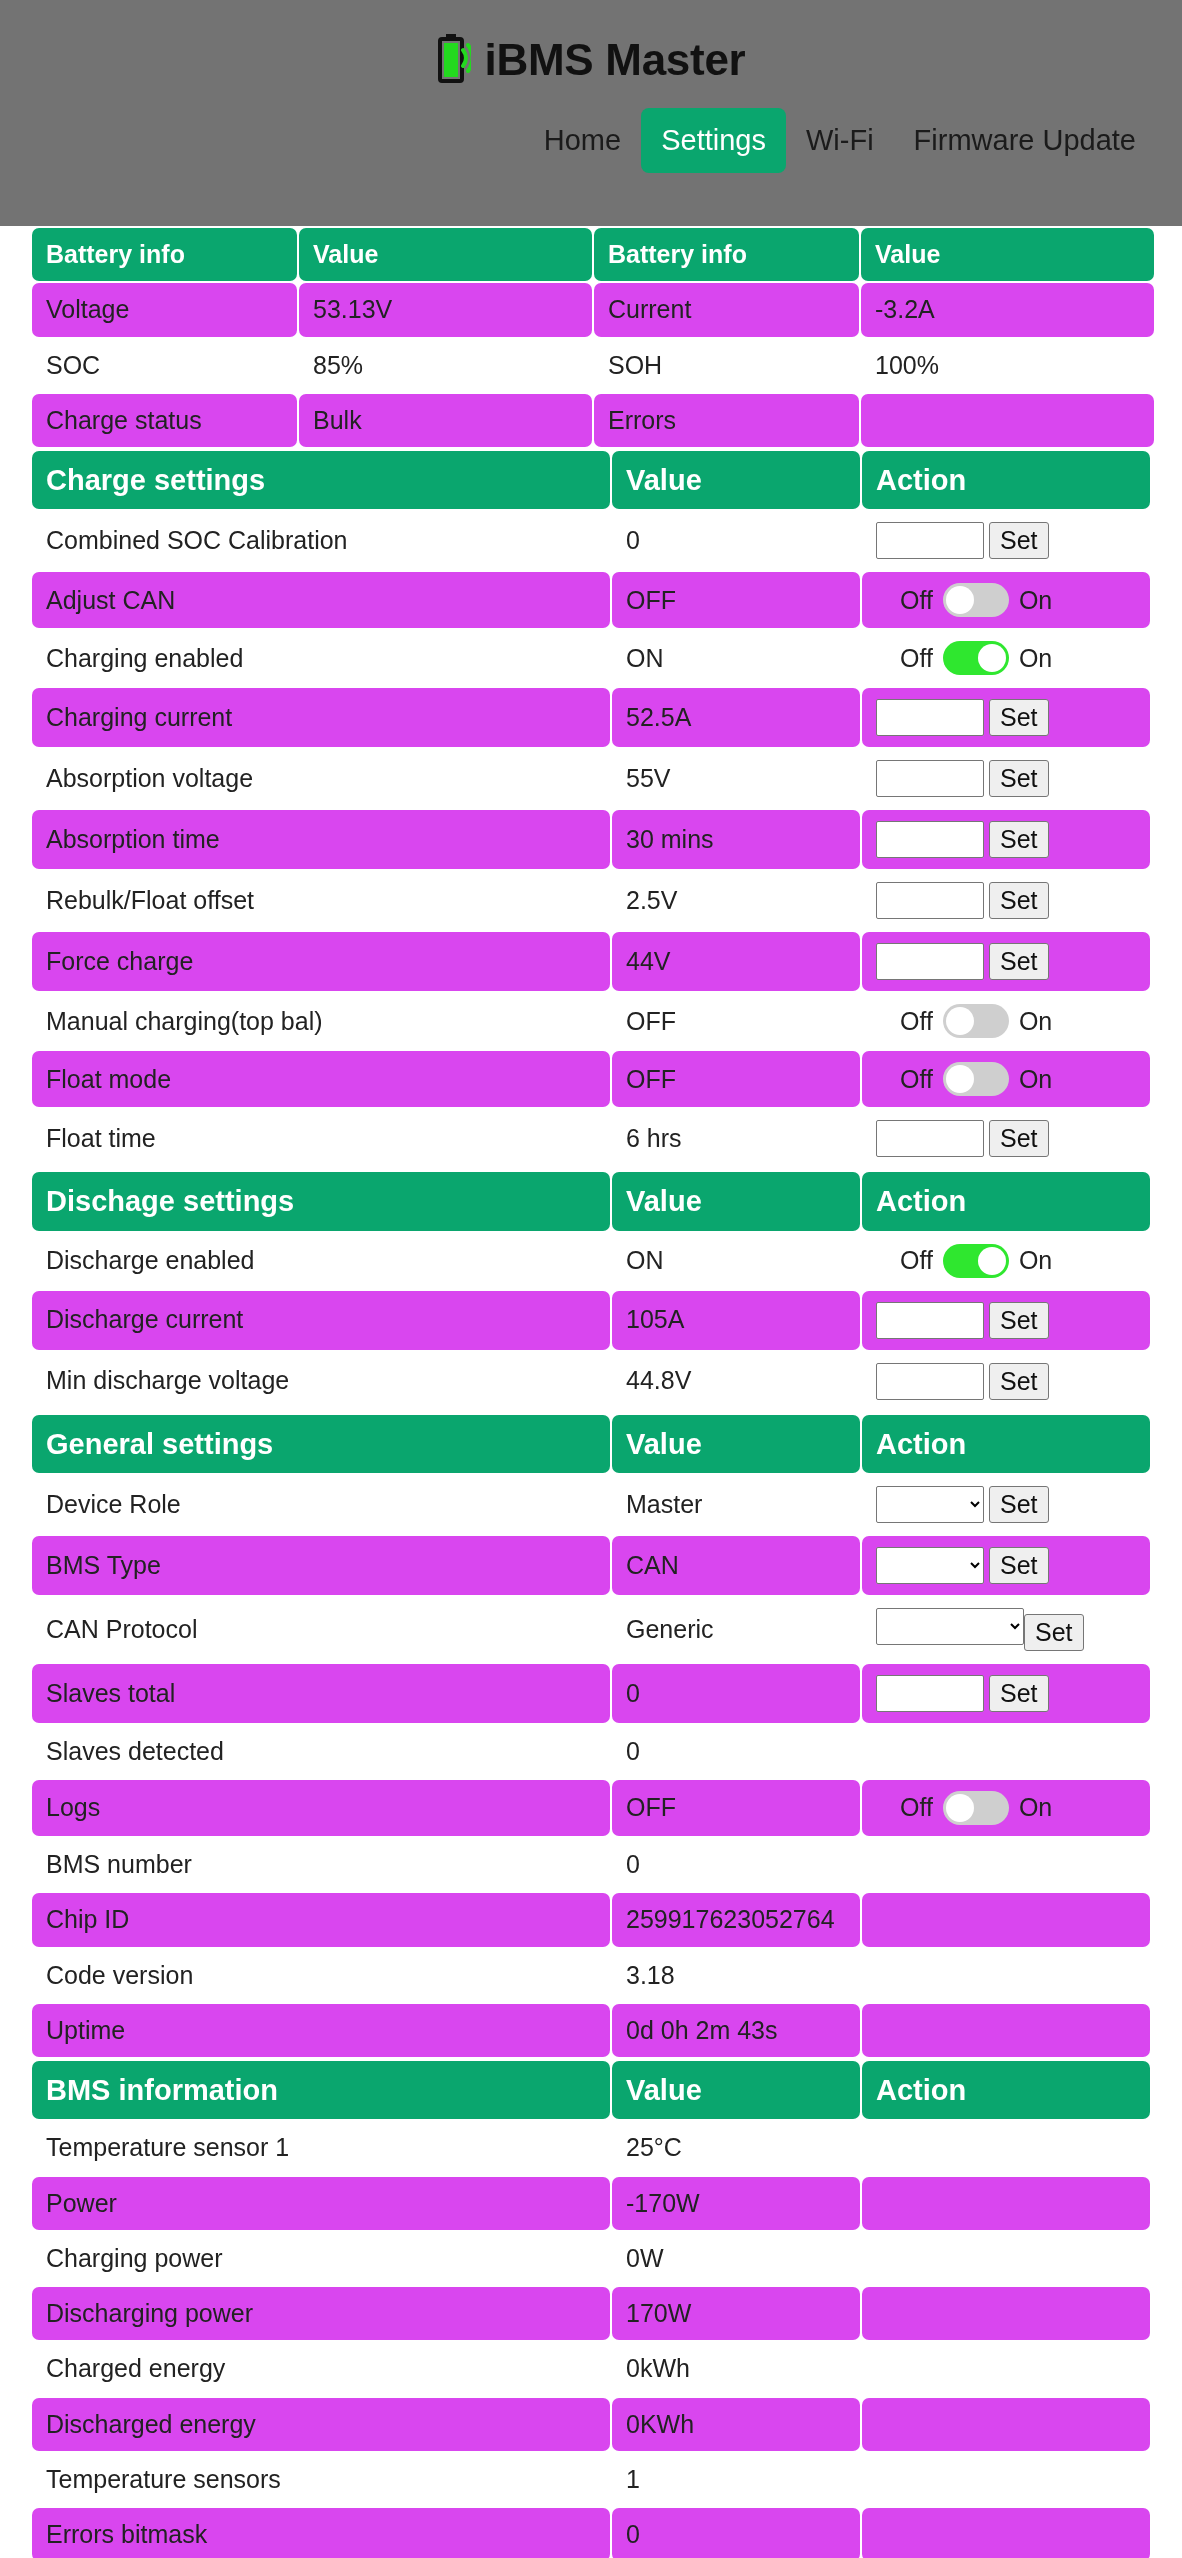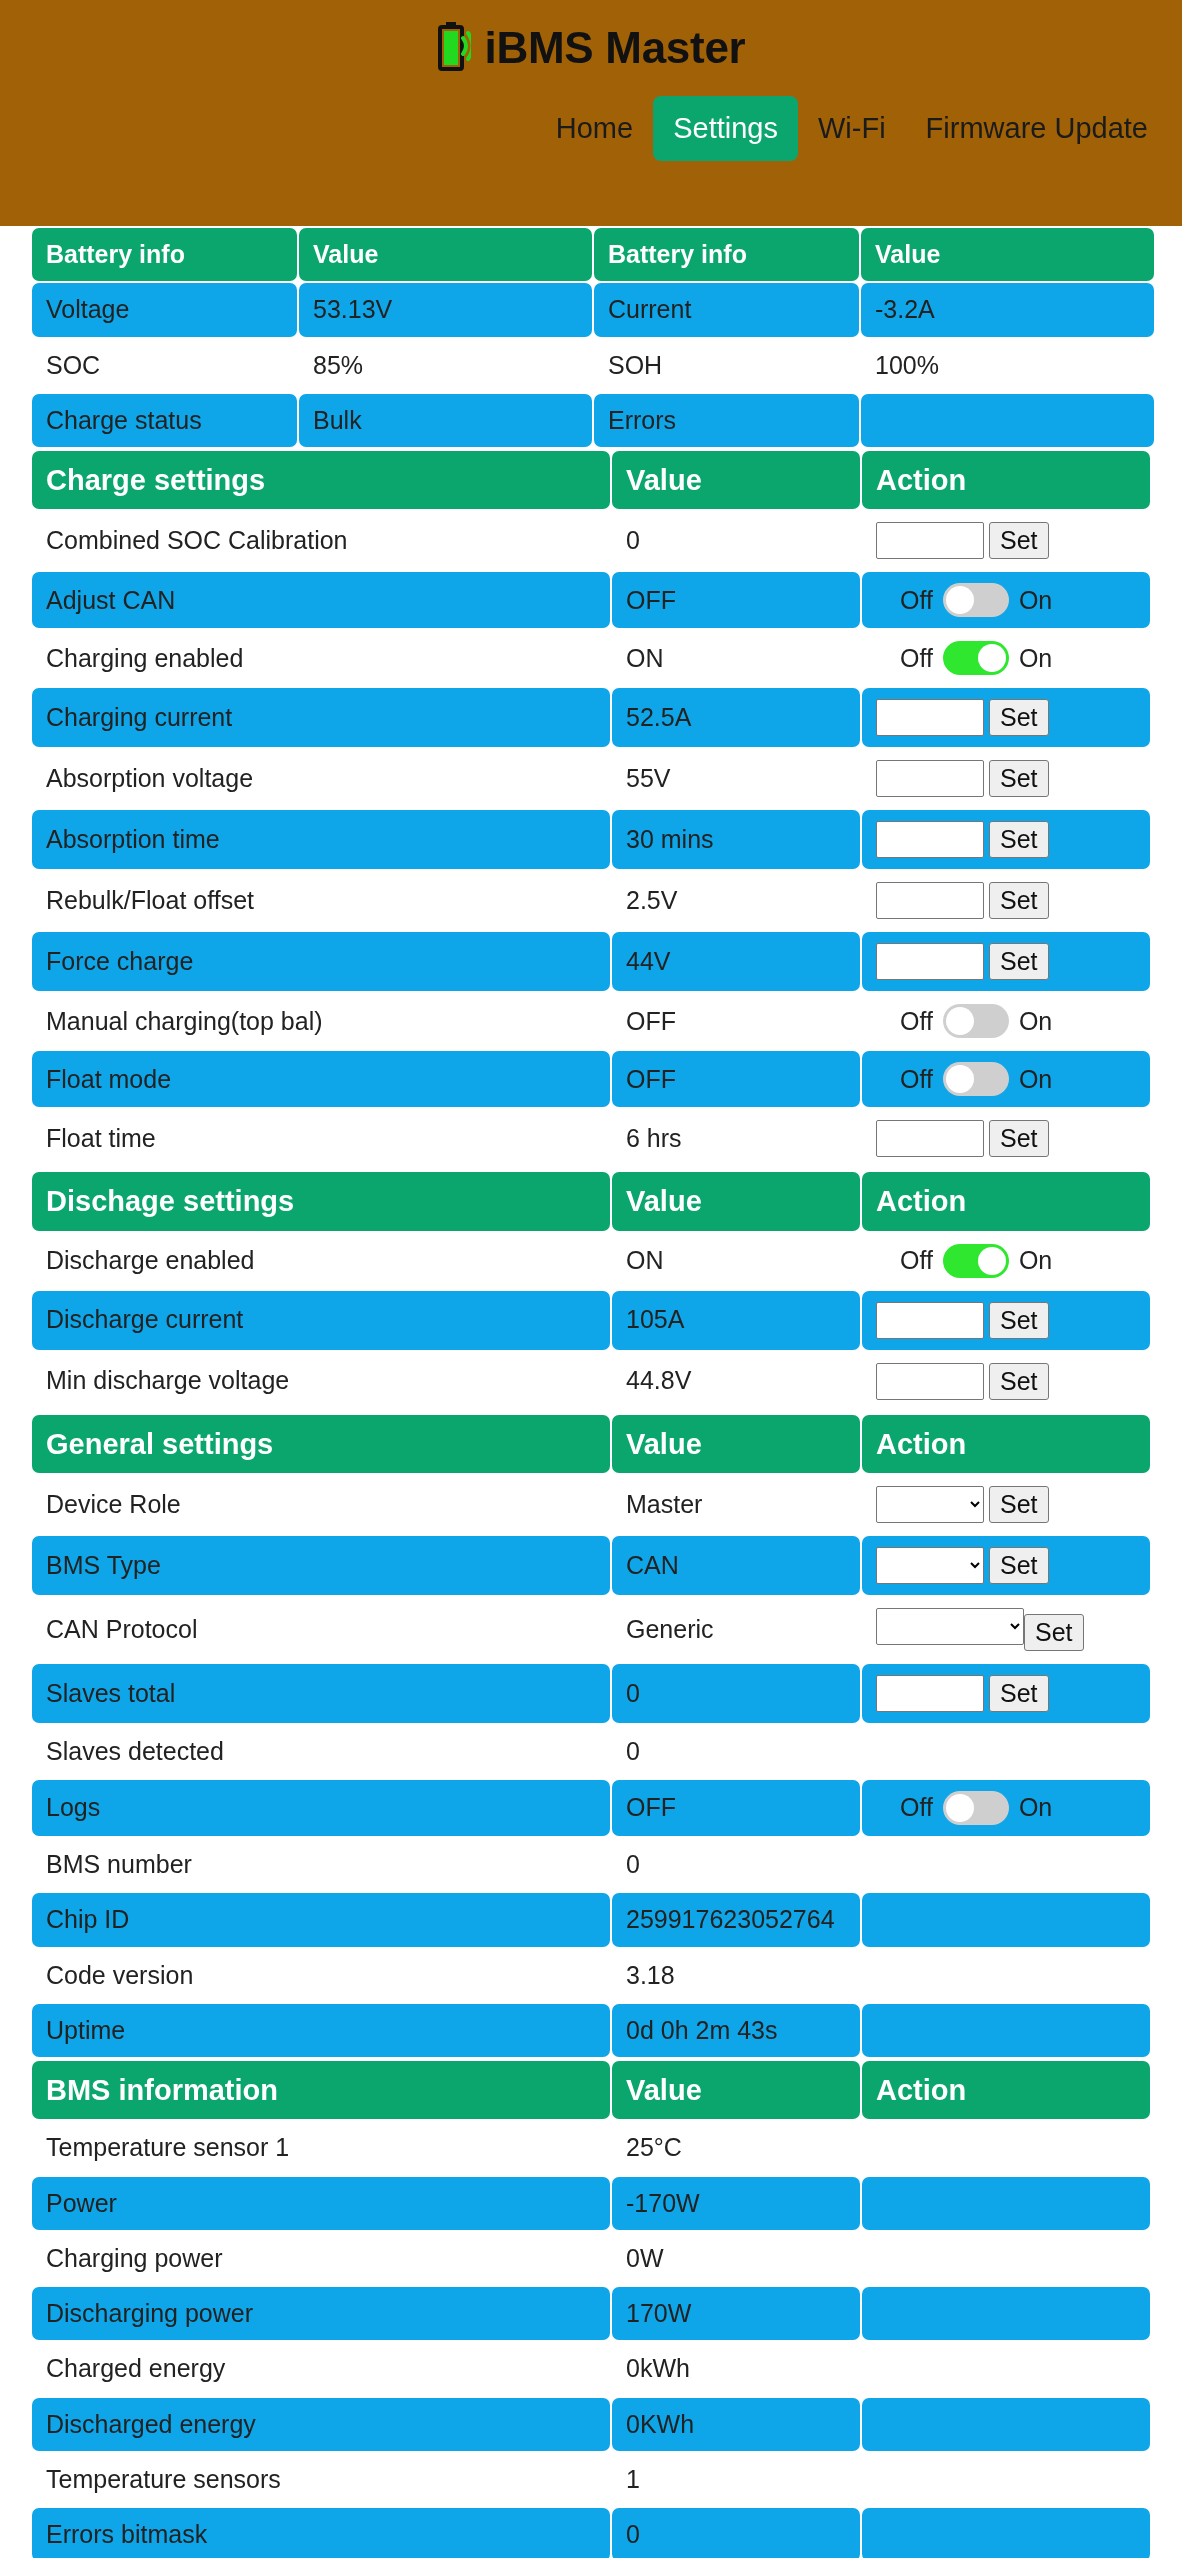--- a/index.html
+++ b/index.html
@@ -6,24 +6,24 @@
   html, body {
     margin: 0; padding: 0;
     width: 1182px;
     background: #ffffff;
     font-family: "Liberation Sans", sans-serif;
   }
   body { width: 1182px; min-height: 2558px; }
 
   
   .header {
-    background: #a16207;
+    background: #737373;
     width: 1182px;
     height: 226px;
-    padding: 0;
+    padding: 12px;
     position: relative;
   }
   .brand {
     display: flex;
     align-items: center;
     justify-content: center;
     gap: 14px;
     padding-top: 14px;
     height: 82px;
   }
@@ -75,21 +75,21 @@
     font-size: 25px;
     color: #222222;
     text-align: left;
     vertical-align: middle;
     border: 0;
     font-weight: normal;
     line-height: 1.25;
     border-radius: 7px;
     background: #ffffff;
   }
-  .tbl tr.alt td { background: #0ea5e9; }
+  .tbl tr.alt td { background: #d946ef; }
   .tbl th {
     background: #0aa66e;
     color: #ffffff;
     font-weight: bold;
     font-size: 25px;
   }
   .hdr-sm th { font-size: 29px; }
 
   
   .c-a { width: 265px; }

